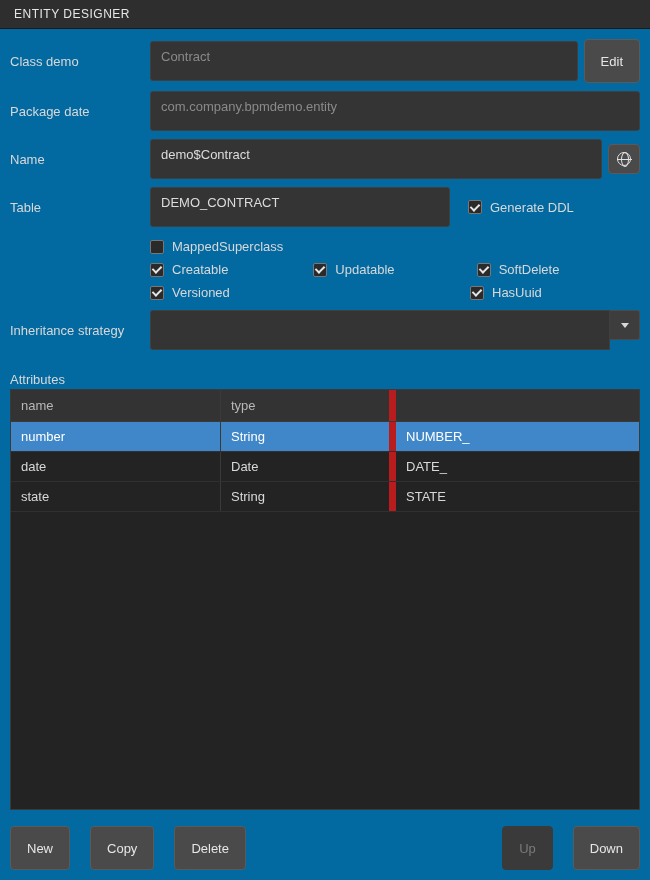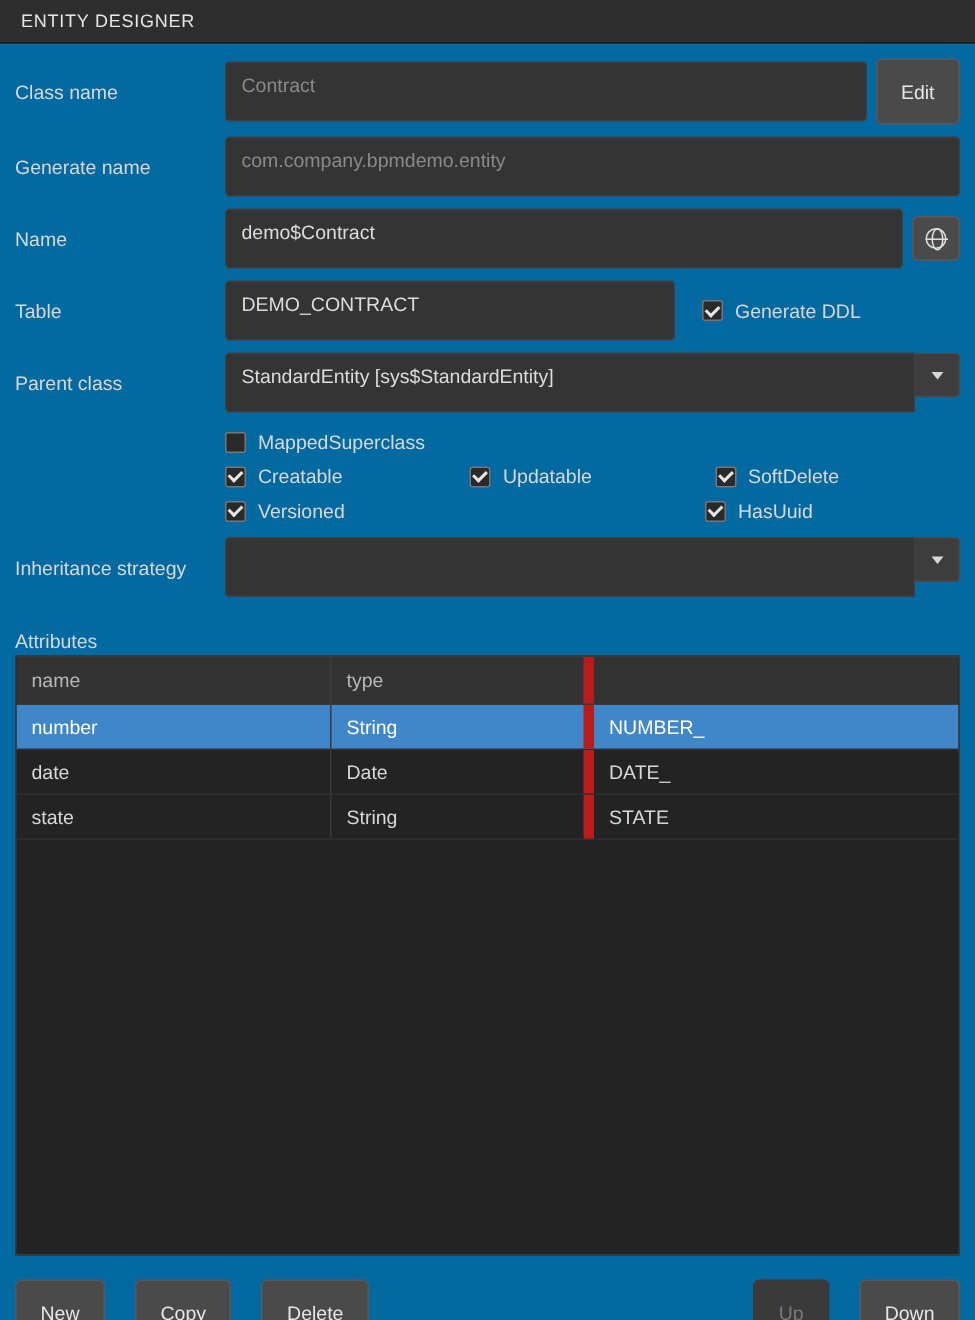--- a/index.html
+++ b/index.html
@@ -177,29 +177,29 @@
 <body>
 
 <div class="panel">
 
   <div class="titlebar">ENTITY DESIGNER</div>
 
 
   <div class="form-area">
 
     <div class="form-row">
-      <div class="label">Class name</div>
+      <div class="label">Class demo</div>
       <div class="field-wrap">
         <div class="text-input readonly">Contract</div>
         <div class="btn">Edit</div>
       </div>
     </div>
 
     <div class="form-row">
-      <div class="label">Generate name</div>
+      <div class="label">Package date</div>
       <div class="field-wrap">
         <div class="text-input readonly">com.company.bpmdemo.entity</div>
       </div>
     </div>
 
     <div class="form-row">
       <div class="label">Name</div>
       <div class="field-wrap">
         <div class="text-input">demo$Contract</div>
         <div class="icon-btn">
@@ -212,31 +212,20 @@
       <div class="label">Table</div>
       <div class="field-wrap">
         <div class="text-input" style="flex:0 0 300px">DEMO_CONTRACT</div>
         <label class="check-label gen-ddl-wrap">
           <span class="check checked"></span>
           <span>Generate DDL</span>
         </label>
       </div>
     </div>
 
-    <div class="form-row">
-      <div class="label">Parent class</div>
-      <div class="field-wrap">
-        <div class="combo-wrap">
-          <div class="text-input">StandardEntity [sys$StandardEntity]</div>
-          <div class="chevron-btn">
-            <span class="chevron-down"></span>
-          </div>
-        </div>
-      </div>
-    </div>
 
     <div class="checks-row">
       <label class="check-label check-col">
         <span class="check"></span>
         <span>MappedSuperclass</span>
       </label>
     </div>
     <div class="checks-row">
       <label class="check-label check-col">
         <span class="check checked"></span>

